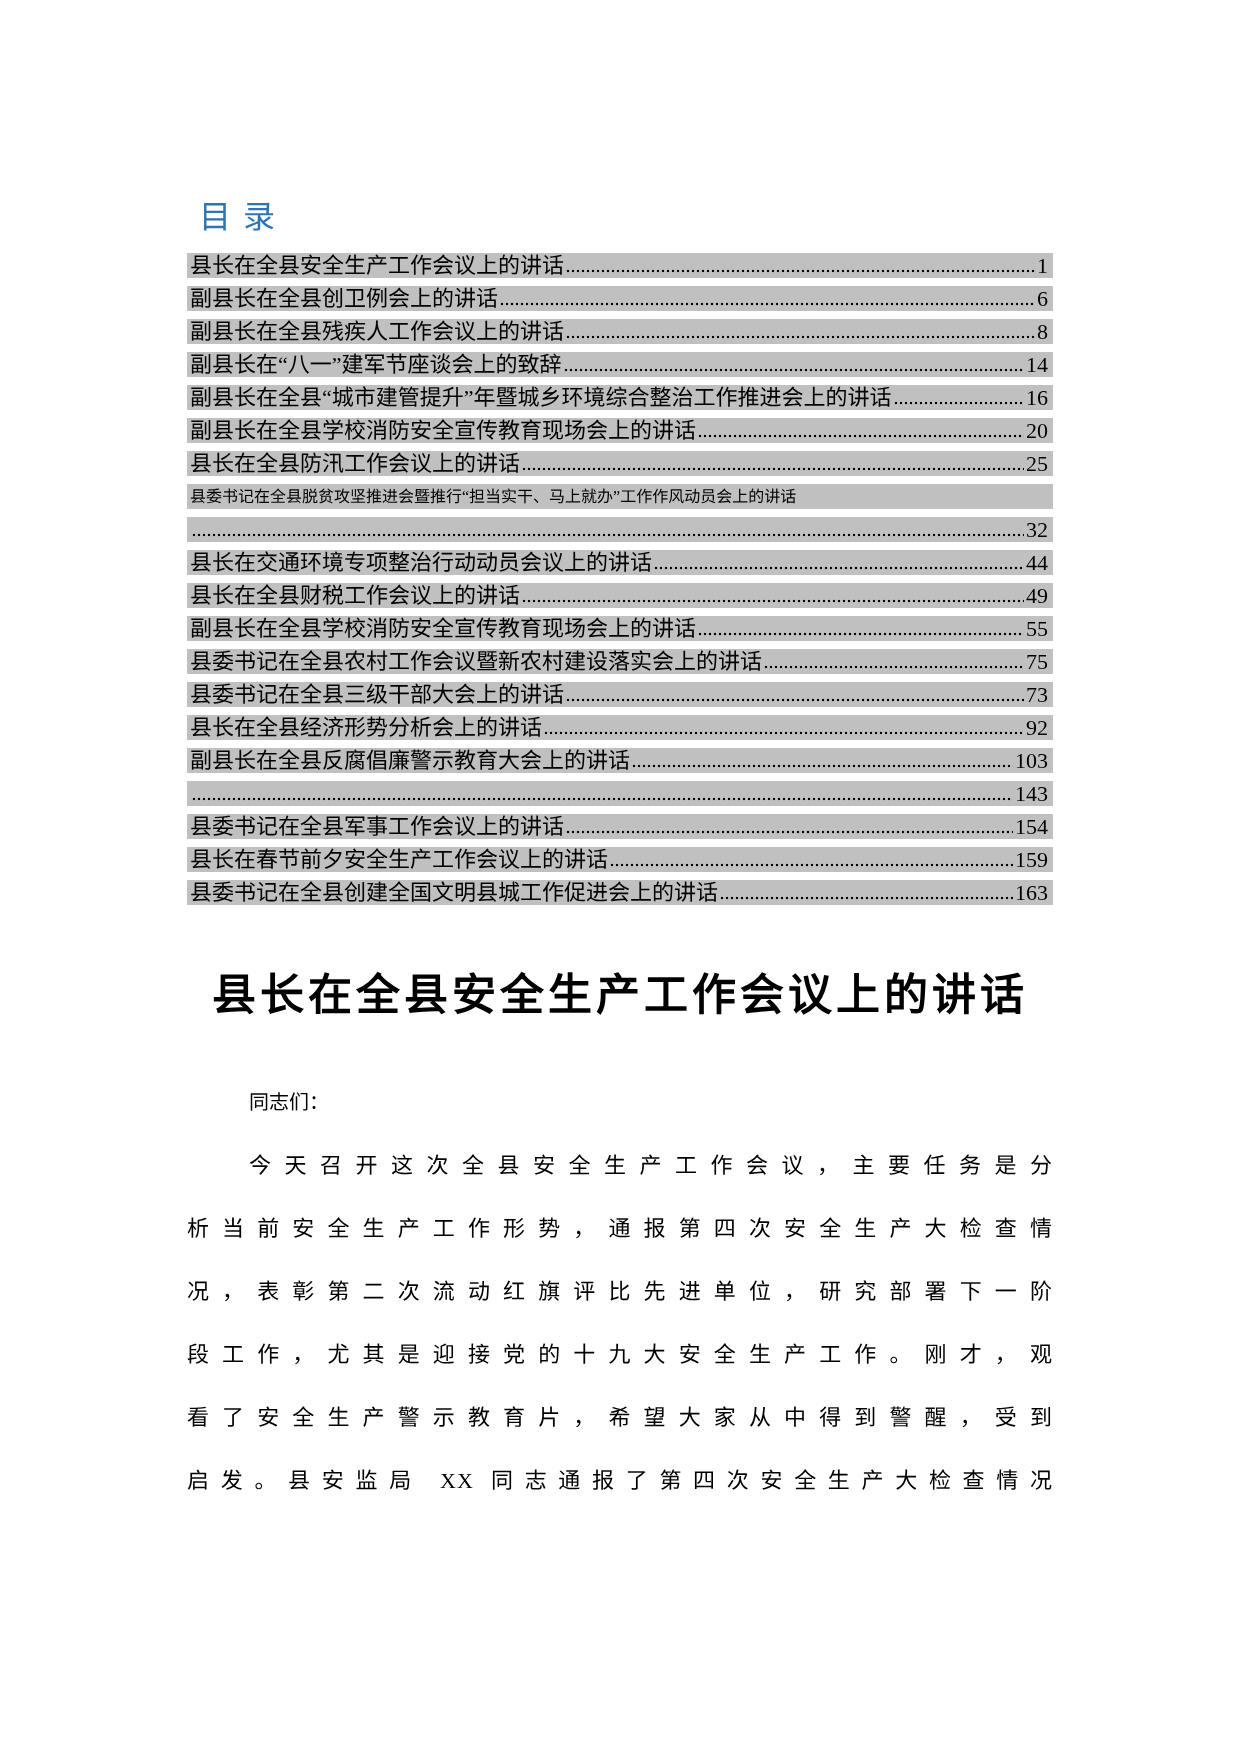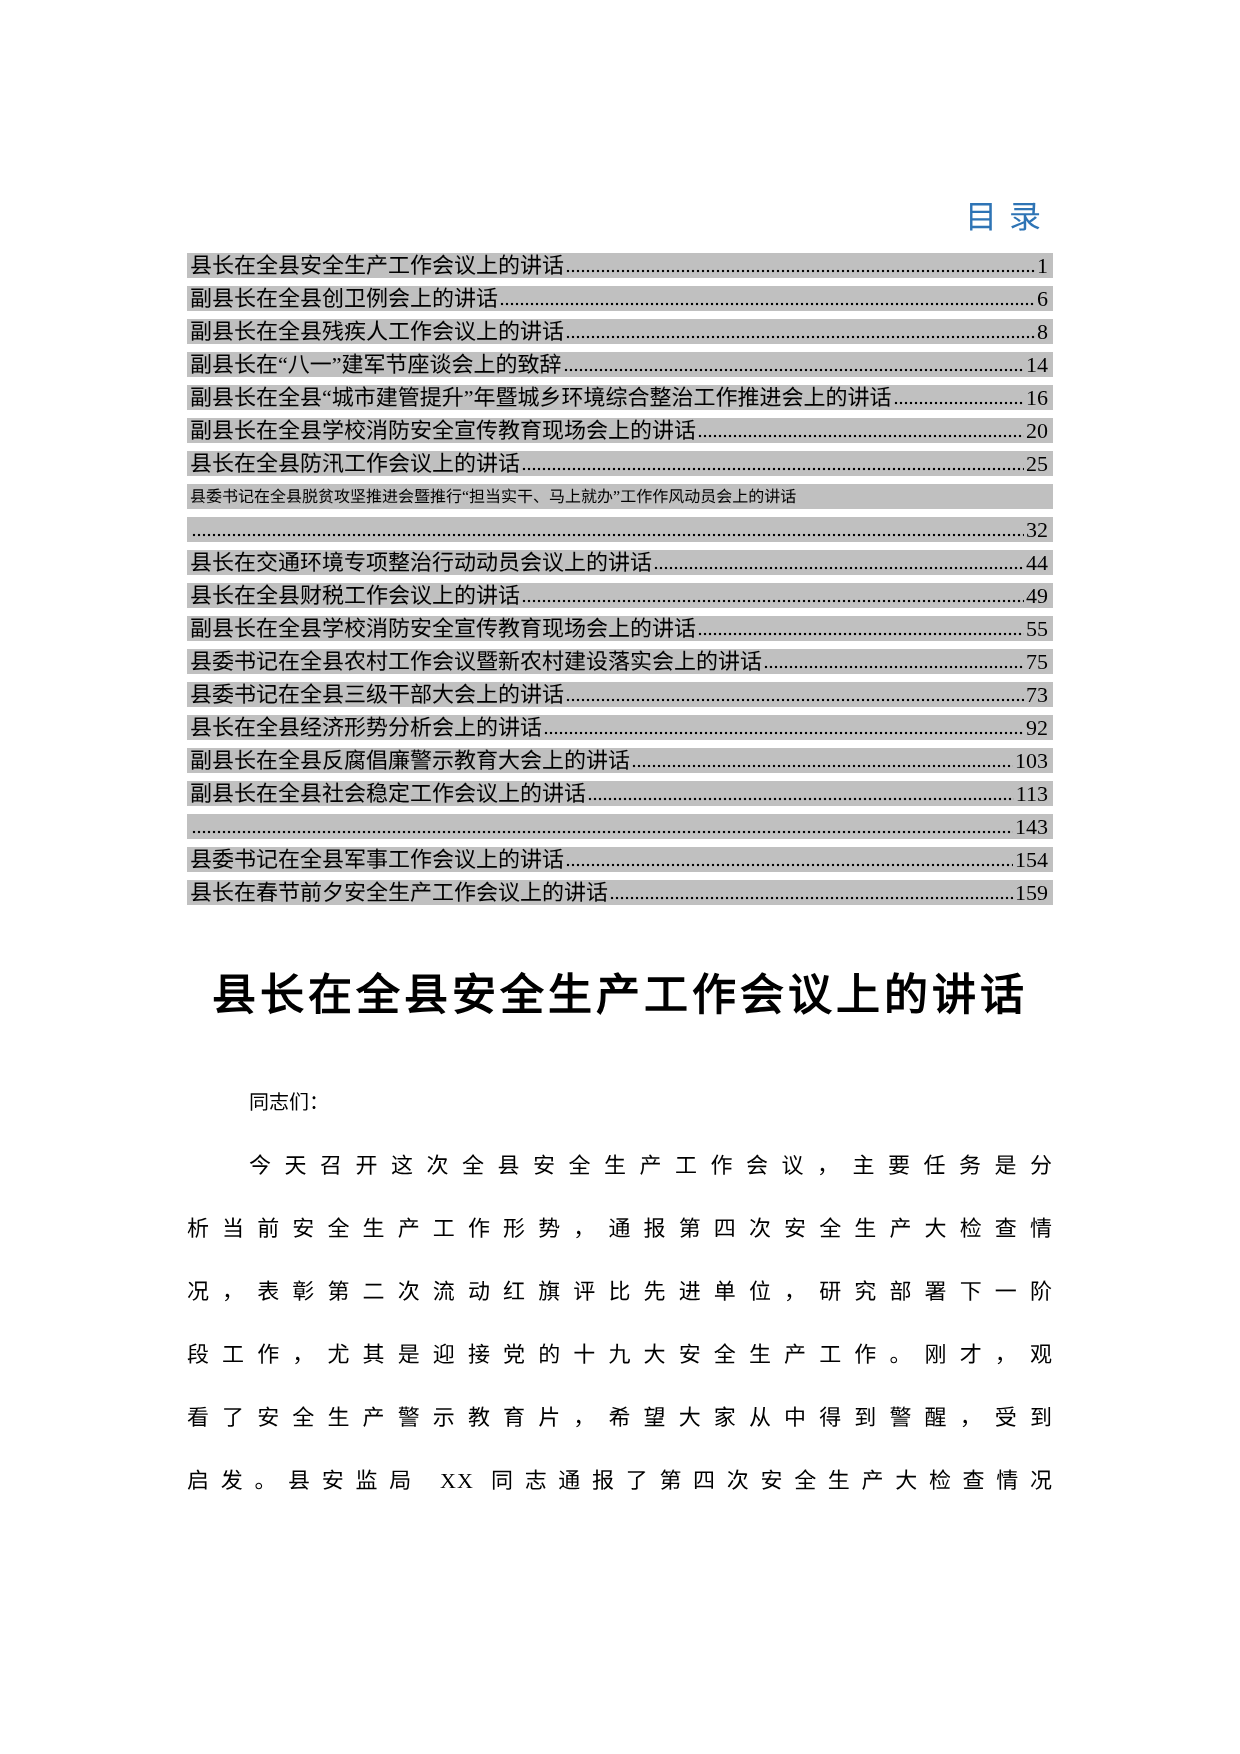--- a/index.html
+++ b/index.html
@@ -18,21 +18,21 @@
     font-family:"Liberation Serif","DejaVu Serif",serif;
     overflow:hidden;
   }
   .content{width:866px;margin:0 auto;padding-top:200px;}
 
   
   .toc-heading{
     margin:0 0 19px;
     font-size:32px;line-height:34px;
     letter-spacing:12px;text-indent:12px;
-    text-align:right;
+    text-align:left;
     color:var(--toc-blue);
     font-weight:normal;
   }
   .toc-list{width:100%;}
   .toc-row{
     display:flex;align-items:center;
     height:25px;margin-bottom:8px;
     padding:0 5px 0 3px;
     background:var(--highlight);
     box-sizing:border-box;
@@ -171,43 +171,43 @@
         <span class="toc-leader"></span>
         <span class="toc-page">92</span>
       </div>
 
       <div class="toc-row">
         <span class="toc-title">副县长在全县反腐倡廉警示教育大会上的讲话</span>
         <span class="toc-leader"></span>
         <span class="toc-page">103</span>
       </div>
 
-      <div class="toc-row">
-        <span class="toc-title">副县长在全县社会稳定工作会议上的讲话</span>
-        <span class="toc-leader"></span>
-        <span class="toc-page">113</span>
-      </div>
 
       <div class="toc-row">
         <span class="toc-leader"></span>
         <span class="toc-page">143</span>
       </div>
 
       <div class="toc-row">
         <span class="toc-title">县委书记在全县军事工作会议上的讲话</span>
         <span class="toc-leader"></span>
         <span class="toc-page">154</span>
       </div>
 
       <div class="toc-row">
         <span class="toc-title">县长在春节前夕安全生产工作会议上的讲话</span>
         <span class="toc-leader"></span>
         <span class="toc-page">159</span>
       </div>
 
+      <div class="toc-row">
+        <span class="toc-title">县委书记在全县创建全国文明县城工作促进会上的讲话</span>
+        <span class="toc-leader"></span>
+        <span class="toc-page">163</span>
+      </div>
 
     </div>
 
     <h2 class="article-title">县长在全县安全生产工作会议上的讲话</h2>
 
     <div>
       <div class="salutation">同志们：</div>
       <div class="body-line first">今天召开这次全县安全生产工作会议，主要任务是分</div>
       <div class="body-line">析当前安全生产工作形势，通报第四次安全生产大检查情</div>
       <div class="body-line">况，表彰第二次流动红旗评比先进单位，研究部署下一阶</div>

